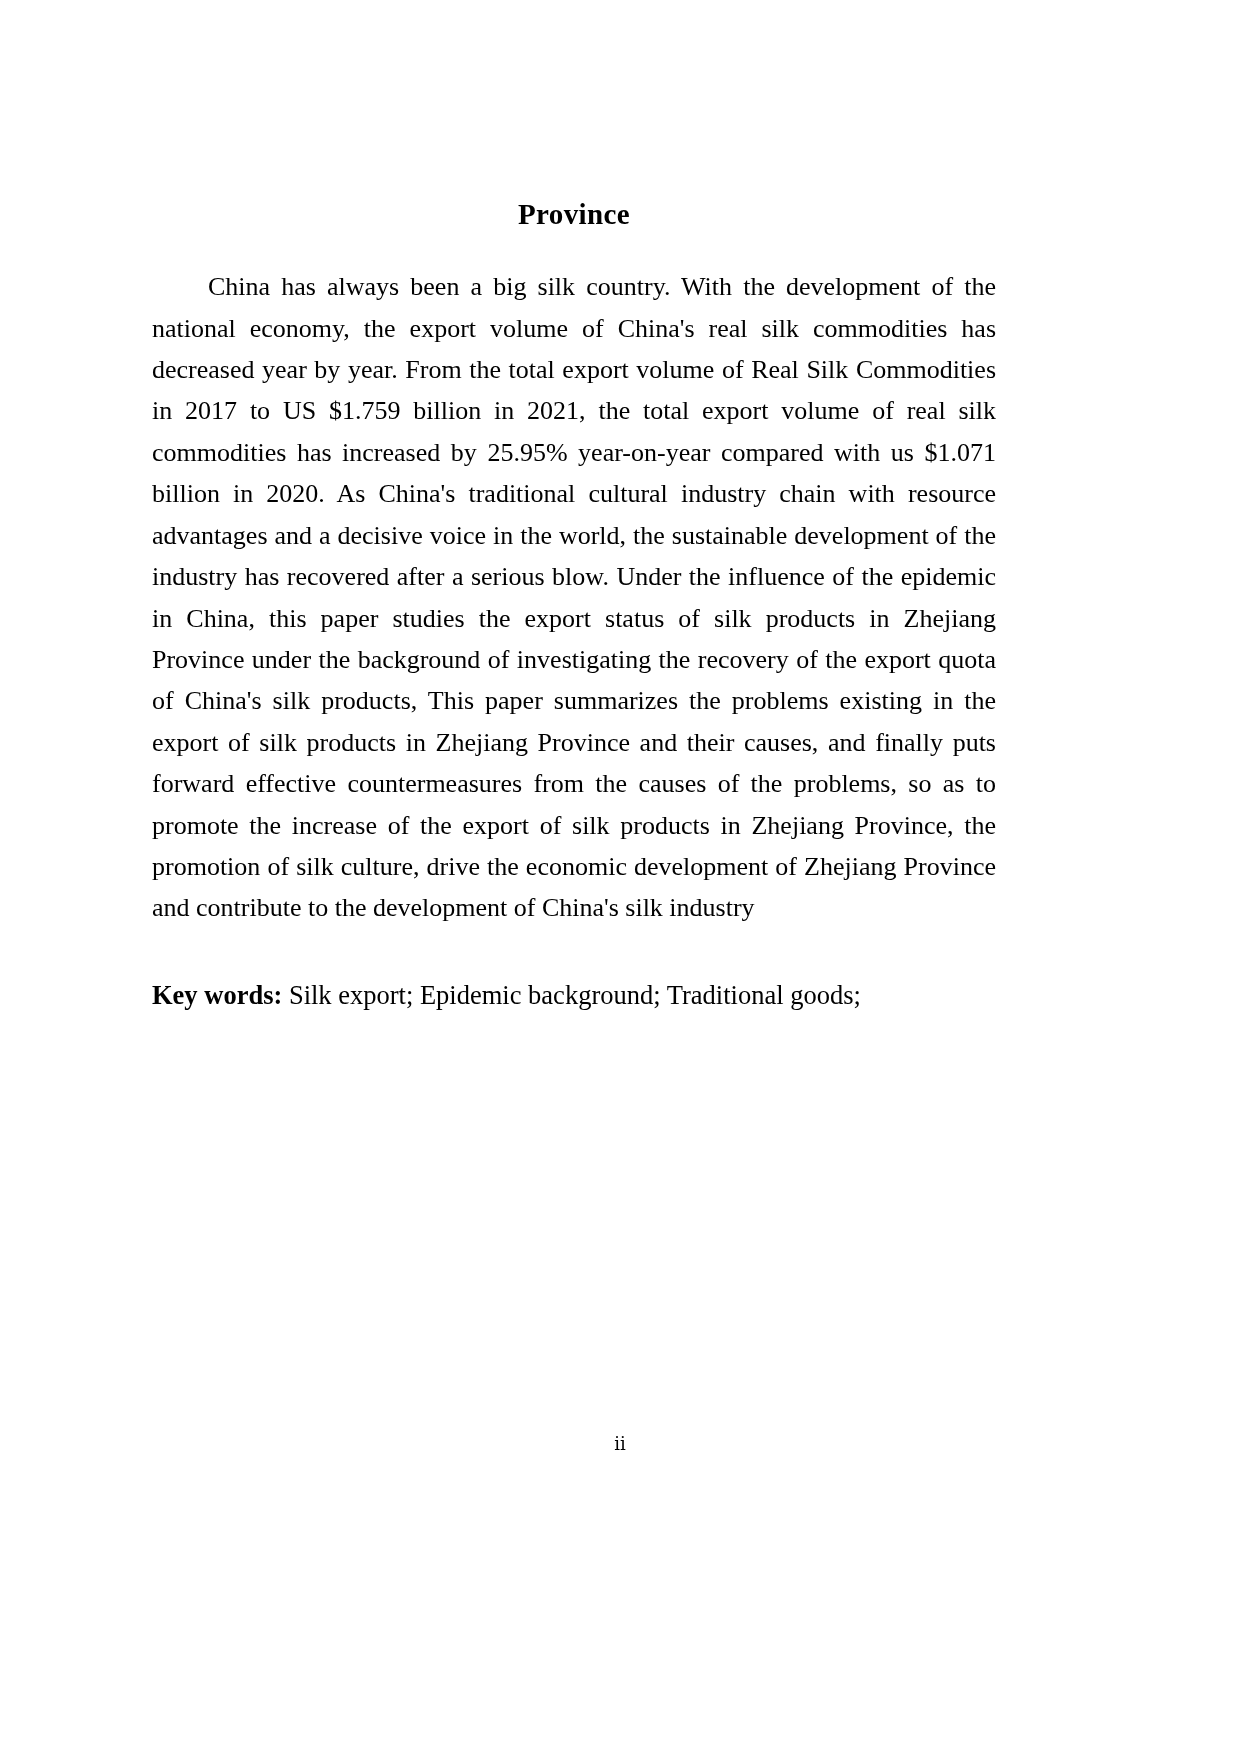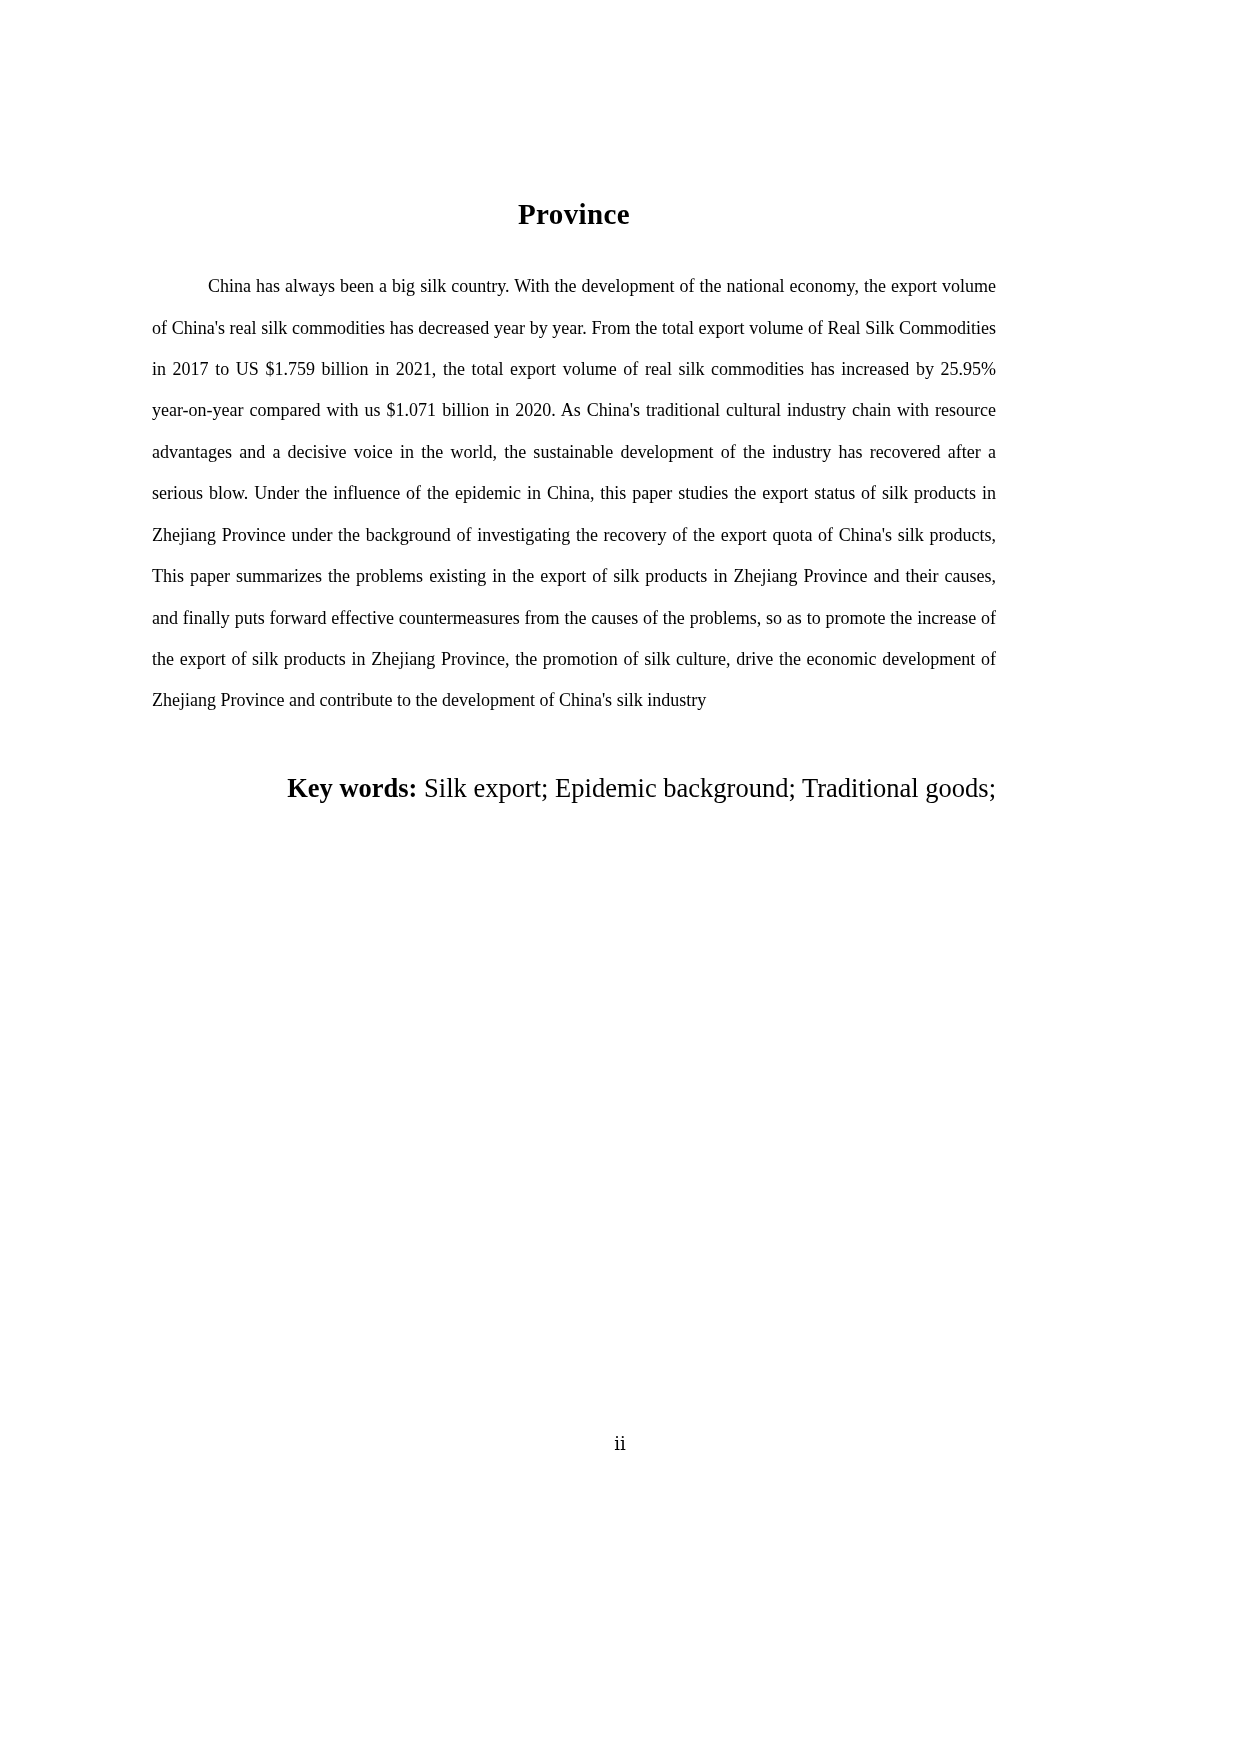--- a/index.html
+++ b/index.html
@@ -25,32 +25,32 @@
   }
   .doc-title {
     font-size: 29px;
     font-weight: bold;
     text-align: center;
     line-height: 1.25;
     margin: 0 0 34px 0;
     letter-spacing: 0.4px;
   }
   .abstract-body {
-    font-size: 18px;
+    font-size: 26px;
     line-height: 41.4px;
     text-align: justify;
     text-justify: inter-word;
     text-indent: 56px;
     margin: 0;
     hyphens: none;
   }
   .keywords {
     font-size: 26.5px;
     line-height: 41.4px;
-    text-align: right;
+    text-align: left;
     margin: 46px 0 0 0;
     text-indent: 0;
   }
   .keywords-label {
     font-weight: bold;
   }
   .page-number {
     position: absolute;
     left: 0;
     right: 0;

